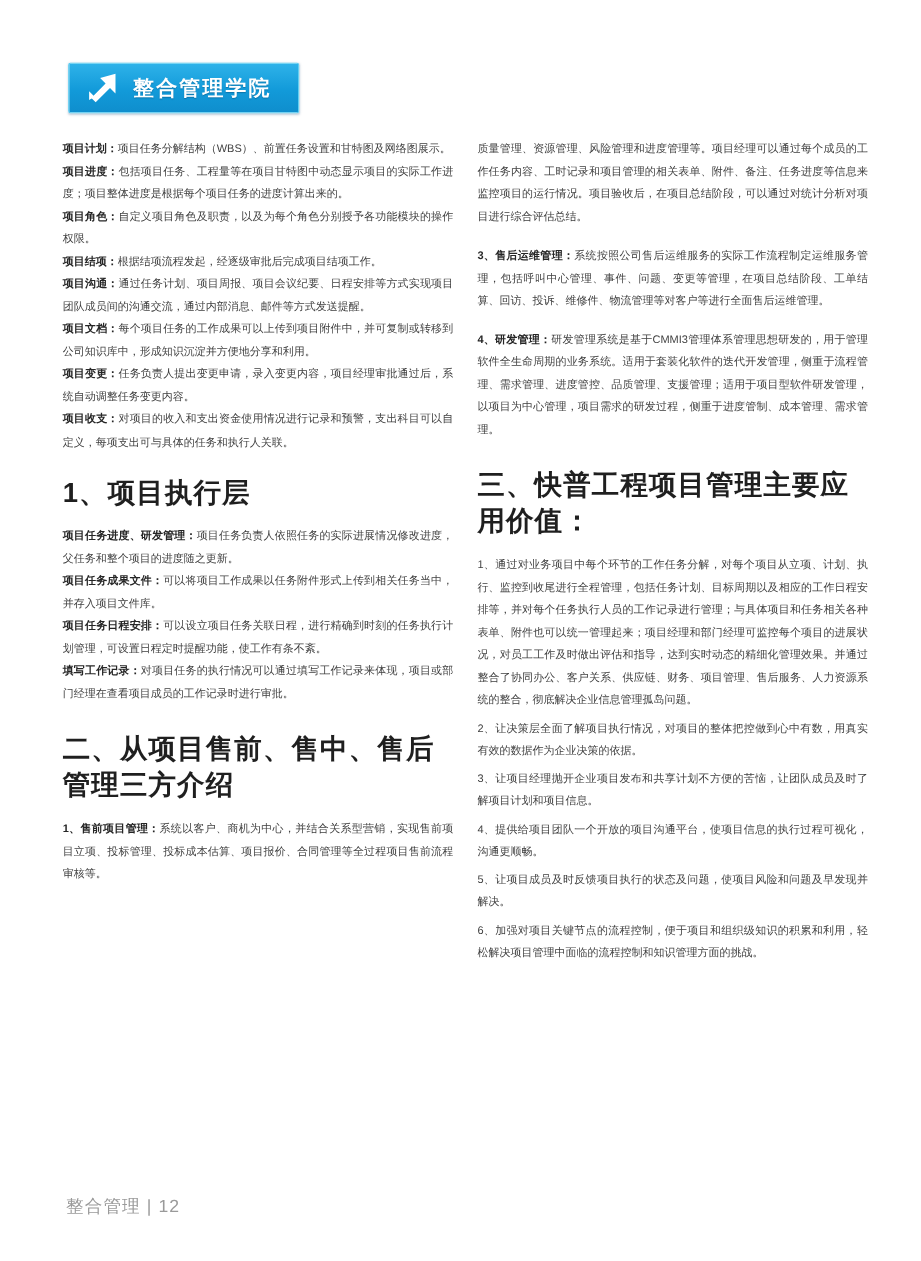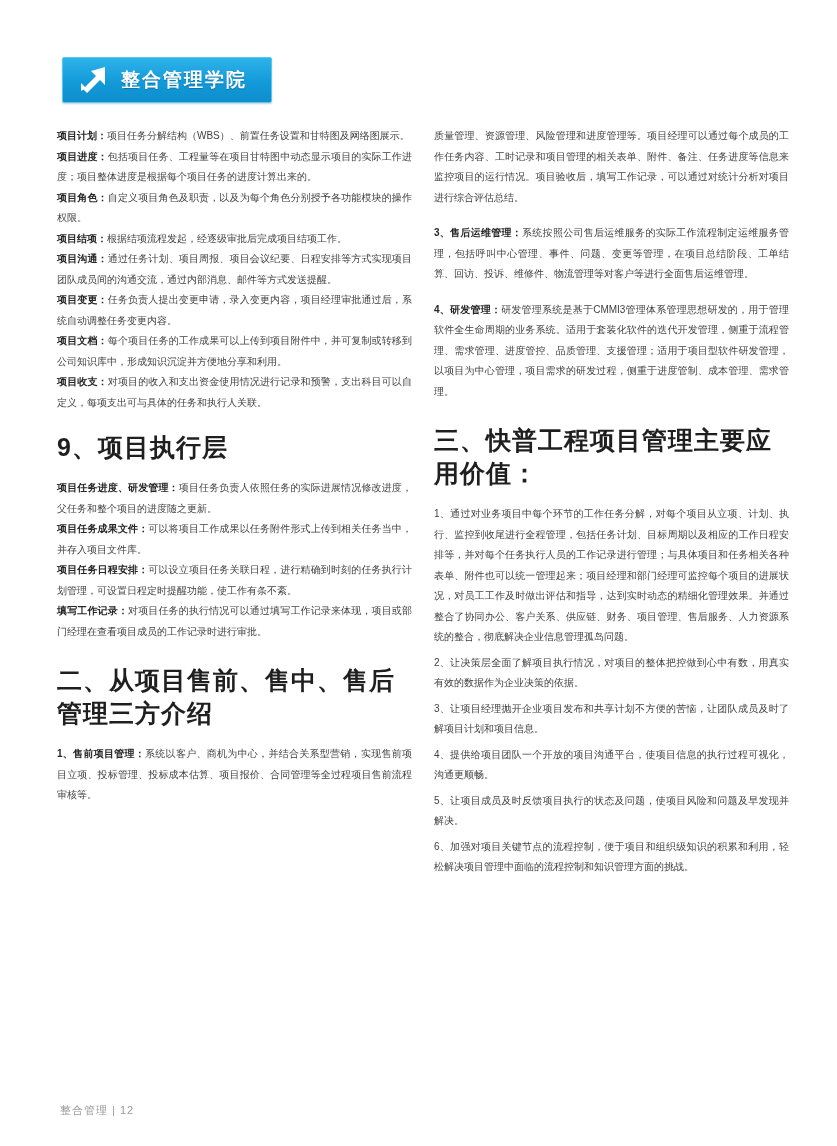--- a/index.html
+++ b/index.html
@@ -40,22 +40,22 @@
   .para b { color:#262626; }
   .spaced { margin-bottom:15px; }
   .sec-h {
     margin:22px 0 14px; font-size:25px; font-weight:bold;
     color:#1f1f1f; letter-spacing:1px;
   }
   .first-h { margin-top:18px; }
   .right-first { margin-bottom:15px; }
   .value-item { margin:0 0 5px; }
   .footer {
-    position:absolute; left:60px; bottom:28px;
-    font-size:11px; color:#9a9a9a; letter-spacing:1px;
+    position:absolute; left:60px; bottom:38px;
+    font-size:16px; color:#9a9a9a; letter-spacing:1px;
   }
 </style>
 </head>
 <body>
 
 <div class="page">
 
   <div class="banner">
     <span class="logo-ico">
       <svg width="30" height="30" viewBox="0 0 30 30">
@@ -67,39 +67,39 @@
   </div>
 
   <div class="content">
 
     <div class="col">
       <p class="para"><b>项目计划：</b><span>项目任务分解结构（WBS）、前置任务设置和甘特图及网络图展示。</span></p>
       <p class="para"><b>项目进度：</b><span>包括项目任务、工程量等在项目甘特图中动态显示项目的实际工作进度；项目整体进度是根据每个项目任务的进度计算出来的。</span></p>
       <p class="para"><b>项目角色：</b><span>自定义项目角色及职责，以及为每个角色分别授予各功能模块的操作权限。</span></p>
       <p class="para"><b>项目结项：</b><span>根据结项流程发起，经逐级审批后完成项目结项工作。</span></p>
       <p class="para"><b>项目沟通：</b><span>通过任务计划、项目周报、项目会议纪要、日程安排等方式实现项目团队成员间的沟通交流，通过内部消息、邮件等方式发送提醒。</span></p>
+      <p class="para"><b>项目文档：</b><span>每个项目任务的工作成果可以上传到项目附件中，并可复制或转移到公司知识库中，形成知识沉淀并方便地分享和利用。</span></p>
       <p class="para"><b>项目变更：</b><span>任务负责人提出变更申请，录入变更内容，项目经理审批通过后，系统自动调整任务变更内容。</span></p>
-      <p class="para"><b>项目文档：</b><span>每个项目任务的工作成果可以上传到项目附件中，并可复制或转移到公司知识库中，形成知识沉淀并方便地分享和利用。</span></p>
       <p class="para"><b>项目收支：</b><span>对项目的收入和支出资金使用情况进行记录和预警，支出科目可以自定义，每项支出可与具体的任务和执行人关联。</span></p>
 
-      <div class="sec-h first-h">9、项目执行层</div>
+      <div class="sec-h first-h">1、项目执行层</div>
 
       <p class="para"><b>项目任务进度、研发管理：</b><span>项目任务负责人依照任务的实际进展情况修改进度，父任务和整个项目的进度随之更新。</span></p>
       <p class="para"><b>项目任务成果文件：</b><span>可以将项目工作成果以任务附件形式上传到相关任务当中，并存入项目文件库。</span></p>
       <p class="para"><b>项目任务日程安排：</b><span>可以设立项目任务关联日程，进行精确到时刻的任务执行计划管理，可设置日程定时提醒功能，使工作有条不紊。</span></p>
       <p class="para"><b>填写工作记录：</b><span>对项目任务的执行情况可以通过填写工作记录来体现，项目或部门经理在查看项目成员的工作记录时进行审批。</span></p>
 
       <div class="sec-h">二、从项目售前、售中、售后管理三方介绍</div>
 
       <p class="para spaced"><b>1、售前项目管理：</b><span>系统以客户、商机为中心，并结合关系型营销，实现售前项目立项、投标管理、投标成本估算、项目报价、合同管理等全过程项目售前流程审核等。</span></p>
 
     </div>
 
     <div class="col">
-      <p class="para right-first">质量管理、资源管理、风险管理和进度管理等。项目经理可以通过每个成员的工作任务内容、工时记录和项目管理的相关表单、附件、备注、任务进度等信息来监控项目的运行情况。项目验收后，填写工作记录，可以通过对统计分析对项目进行综合评估总结。</p>
+      <p class="para right-first">质量管理、资源管理、风险管理和进度管理等。项目经理可以通过每个成员的工作任务内容、工时记录和项目管理的相关表单、附件、备注、任务进度等信息来监控项目的运行情况。项目验收后，在项目总结阶段，可以通过对统计分析对项目进行综合评估总结。</p>
 
       <p class="para spaced"><b>3、售后运维管理：</b><span>系统按照公司售后运维服务的实际工作流程制定运维服务管理，包括呼叫中心管理、事件、问题、变更等管理，在项目总结阶段、工单结算、回访、投诉、维修件、物流管理等对客户等进行全面售后运维管理。</span></p>
       <p class="para"><b>4、研发管理：</b><span>研发管理系统是基于CMMI3管理体系管理思想研发的，用于管理软件全生命周期的业务系统。适用于套装化软件的迭代开发管理，侧重于流程管理、需求管理、进度管控、品质管理、支援管理；适用于项目型软件研发管理，以项目为中心管理，项目需求的研发过程，侧重于进度管制、成本管理、需求管理。</span></p>
 
       <div class="sec-h">三、快普工程项目管理主要应用价值：</div>
 
       <p class="para value-item">1、通过对业务项目中每个环节的工作任务分解，对每个项目从立项、计划、执行、监控到收尾进行全程管理，包括任务计划、目标周期以及相应的工作日程安排等，并对每个任务执行人员的工作记录进行管理；与具体项目和任务相关各种表单、附件也可以统一管理起来；项目经理和部门经理可监控每个项目的进展状况，对员工工作及时做出评估和指导，达到实时动态的精细化管理效果。并通过整合了协同办公、客户关系、供应链、财务、项目管理、售后服务、人力资源系统的整合，彻底解决企业信息管理孤岛问题。</p>
       <p class="para value-item">2、让决策层全面了解项目执行情况，对项目的整体把控做到心中有数，用真实有效的数据作为企业决策的依据。</p>
       <p class="para value-item">3、让项目经理抛开企业项目发布和共享计划不方便的苦恼，让团队成员及时了解项目计划和项目信息。</p>
       <p class="para value-item">4、提供给项目团队一个开放的项目沟通平台，使项目信息的执行过程可视化，沟通更顺畅。</p>

